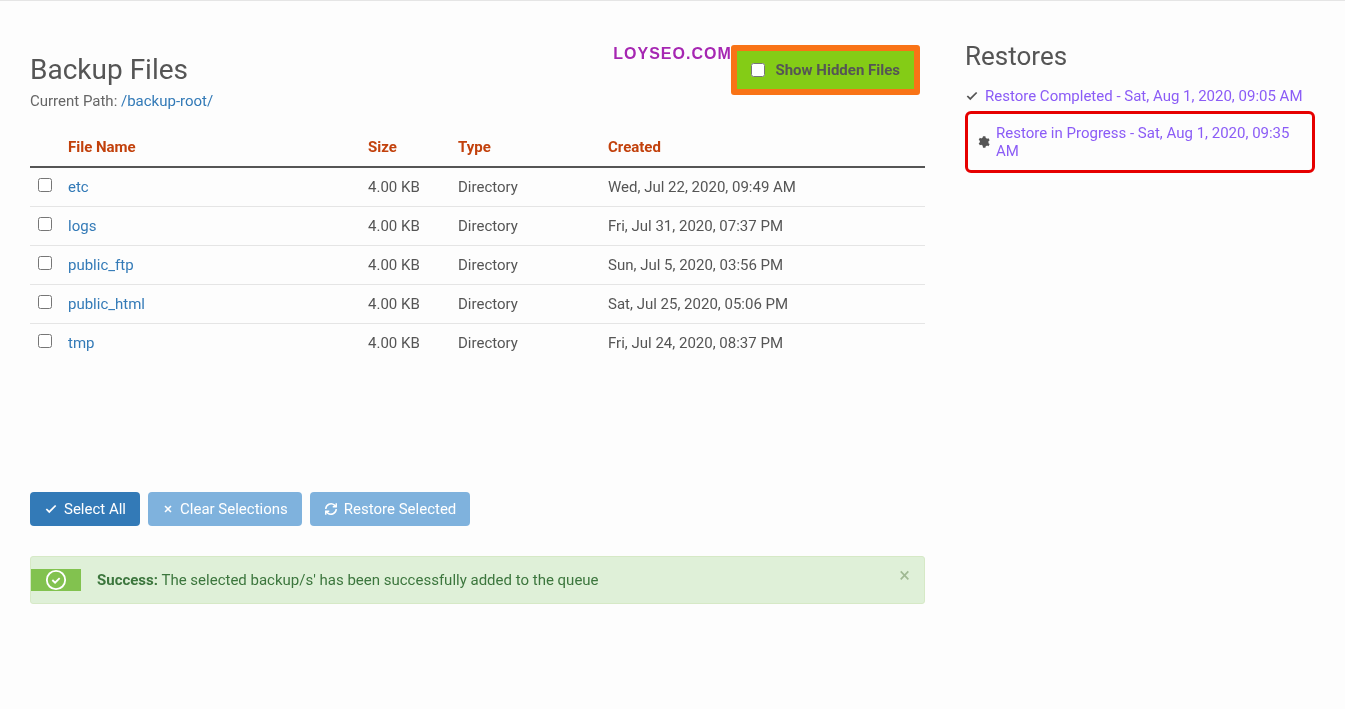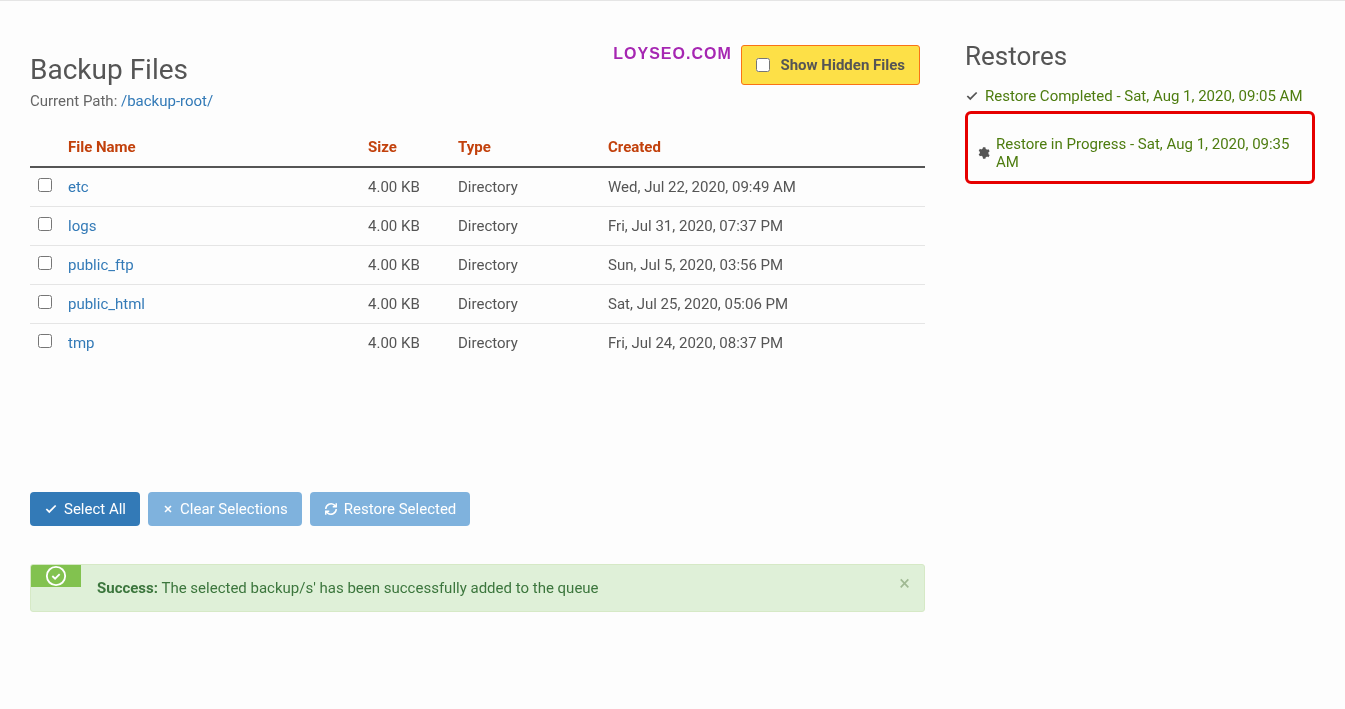--- a/index.html
+++ b/index.html
@@ -52,22 +52,22 @@
   .path-line {
     color: #666;
     font-size: 15px;
     margin-bottom: 10px;
   }
   .path-line a { color: #337ab7; text-decoration: none; }
   .show-hidden {
     position: absolute;
     right: 425px;
     top: 44px;
-    border: 1px solid #f97316;
-    background: #fde047;
+    border: 6px solid #f97316;
+    background: #84cc16;
     padding: 10px 14px;
     font-size: 15px;
     font-weight: 700;
     display: flex;
     align-items: center;
     gap: 6px;
     cursor: pointer;
     border-radius: 3px;
   }
   .show-hidden input { margin-right: 4px; }
@@ -103,24 +103,23 @@
   h2.restores-title {
     font-size: 26px;
     font-weight: 400;
     color: #555;
     margin-bottom: 12px;
   }
   .restore-item {
     display: flex;
     align-items: center;
     gap: 6px;
-    color: #4d7c0f;
+    color: #8b5cf6;
     font-size: 15px;
     padding: 4px 0;
-    margin-top: 11px;
   }
   .restore-item .icon { flex-shrink: 0; }
   .highlight-box {
     border: 3px solid #e60000;
     border-radius: 6px;
     padding: 6px 8px;
     margin-top: 2px;
   }
   .actions {
     margin-top: 130px;
@@ -135,23 +134,23 @@
     border-radius: 4px;
     border: none;
     color: #fff;
     font-size: 15px;
     cursor: pointer;
     font-family: inherit;
   }
   .btn-primary { background: #337ab7; text-align: center; }
   .btn-light { background: #7fb2dd; }
   .alert {
-    margin-top: 38px;
-    display: flex;
-    align-items: flex-start;
+    margin-top: 30px;
+    display: flex;
+    align-items: center;
     border: 1px solid #d6e9c6;
     background: #dff0d8;
     border-radius: 3px;
     overflow: hidden;
     color: #3c763d;
   }
   .alert .alert-icon {
     width: 50px;
     background: #82c24f;
     display: flex;

